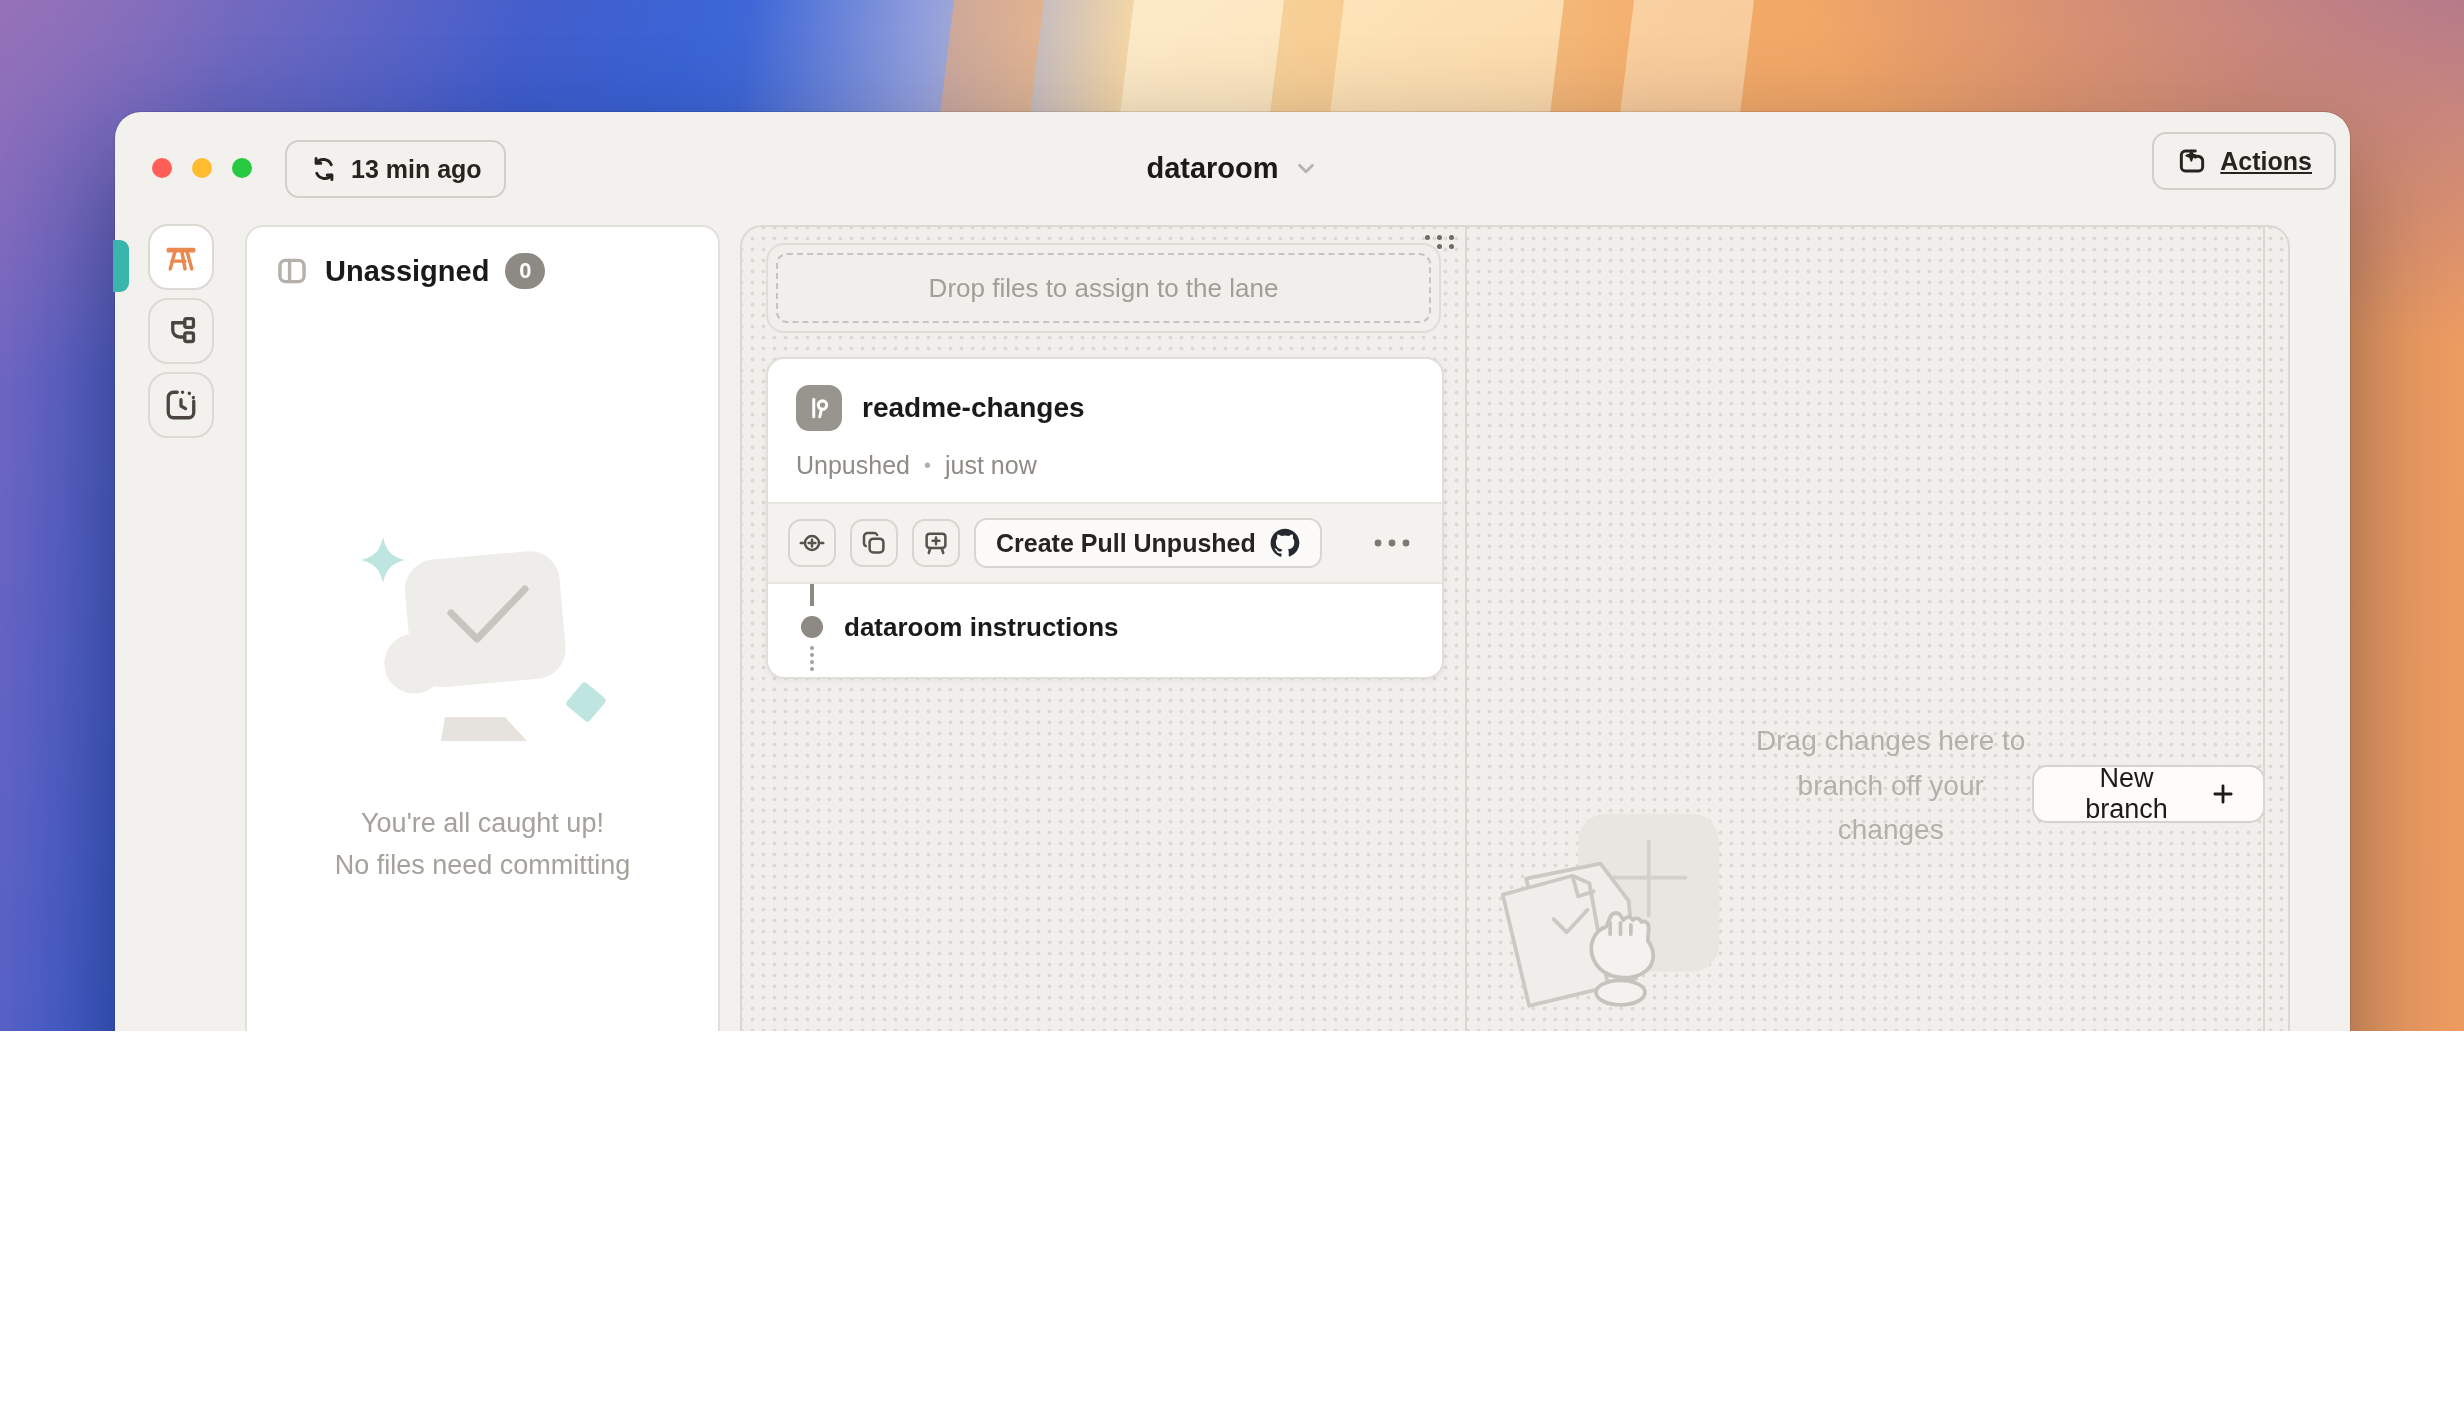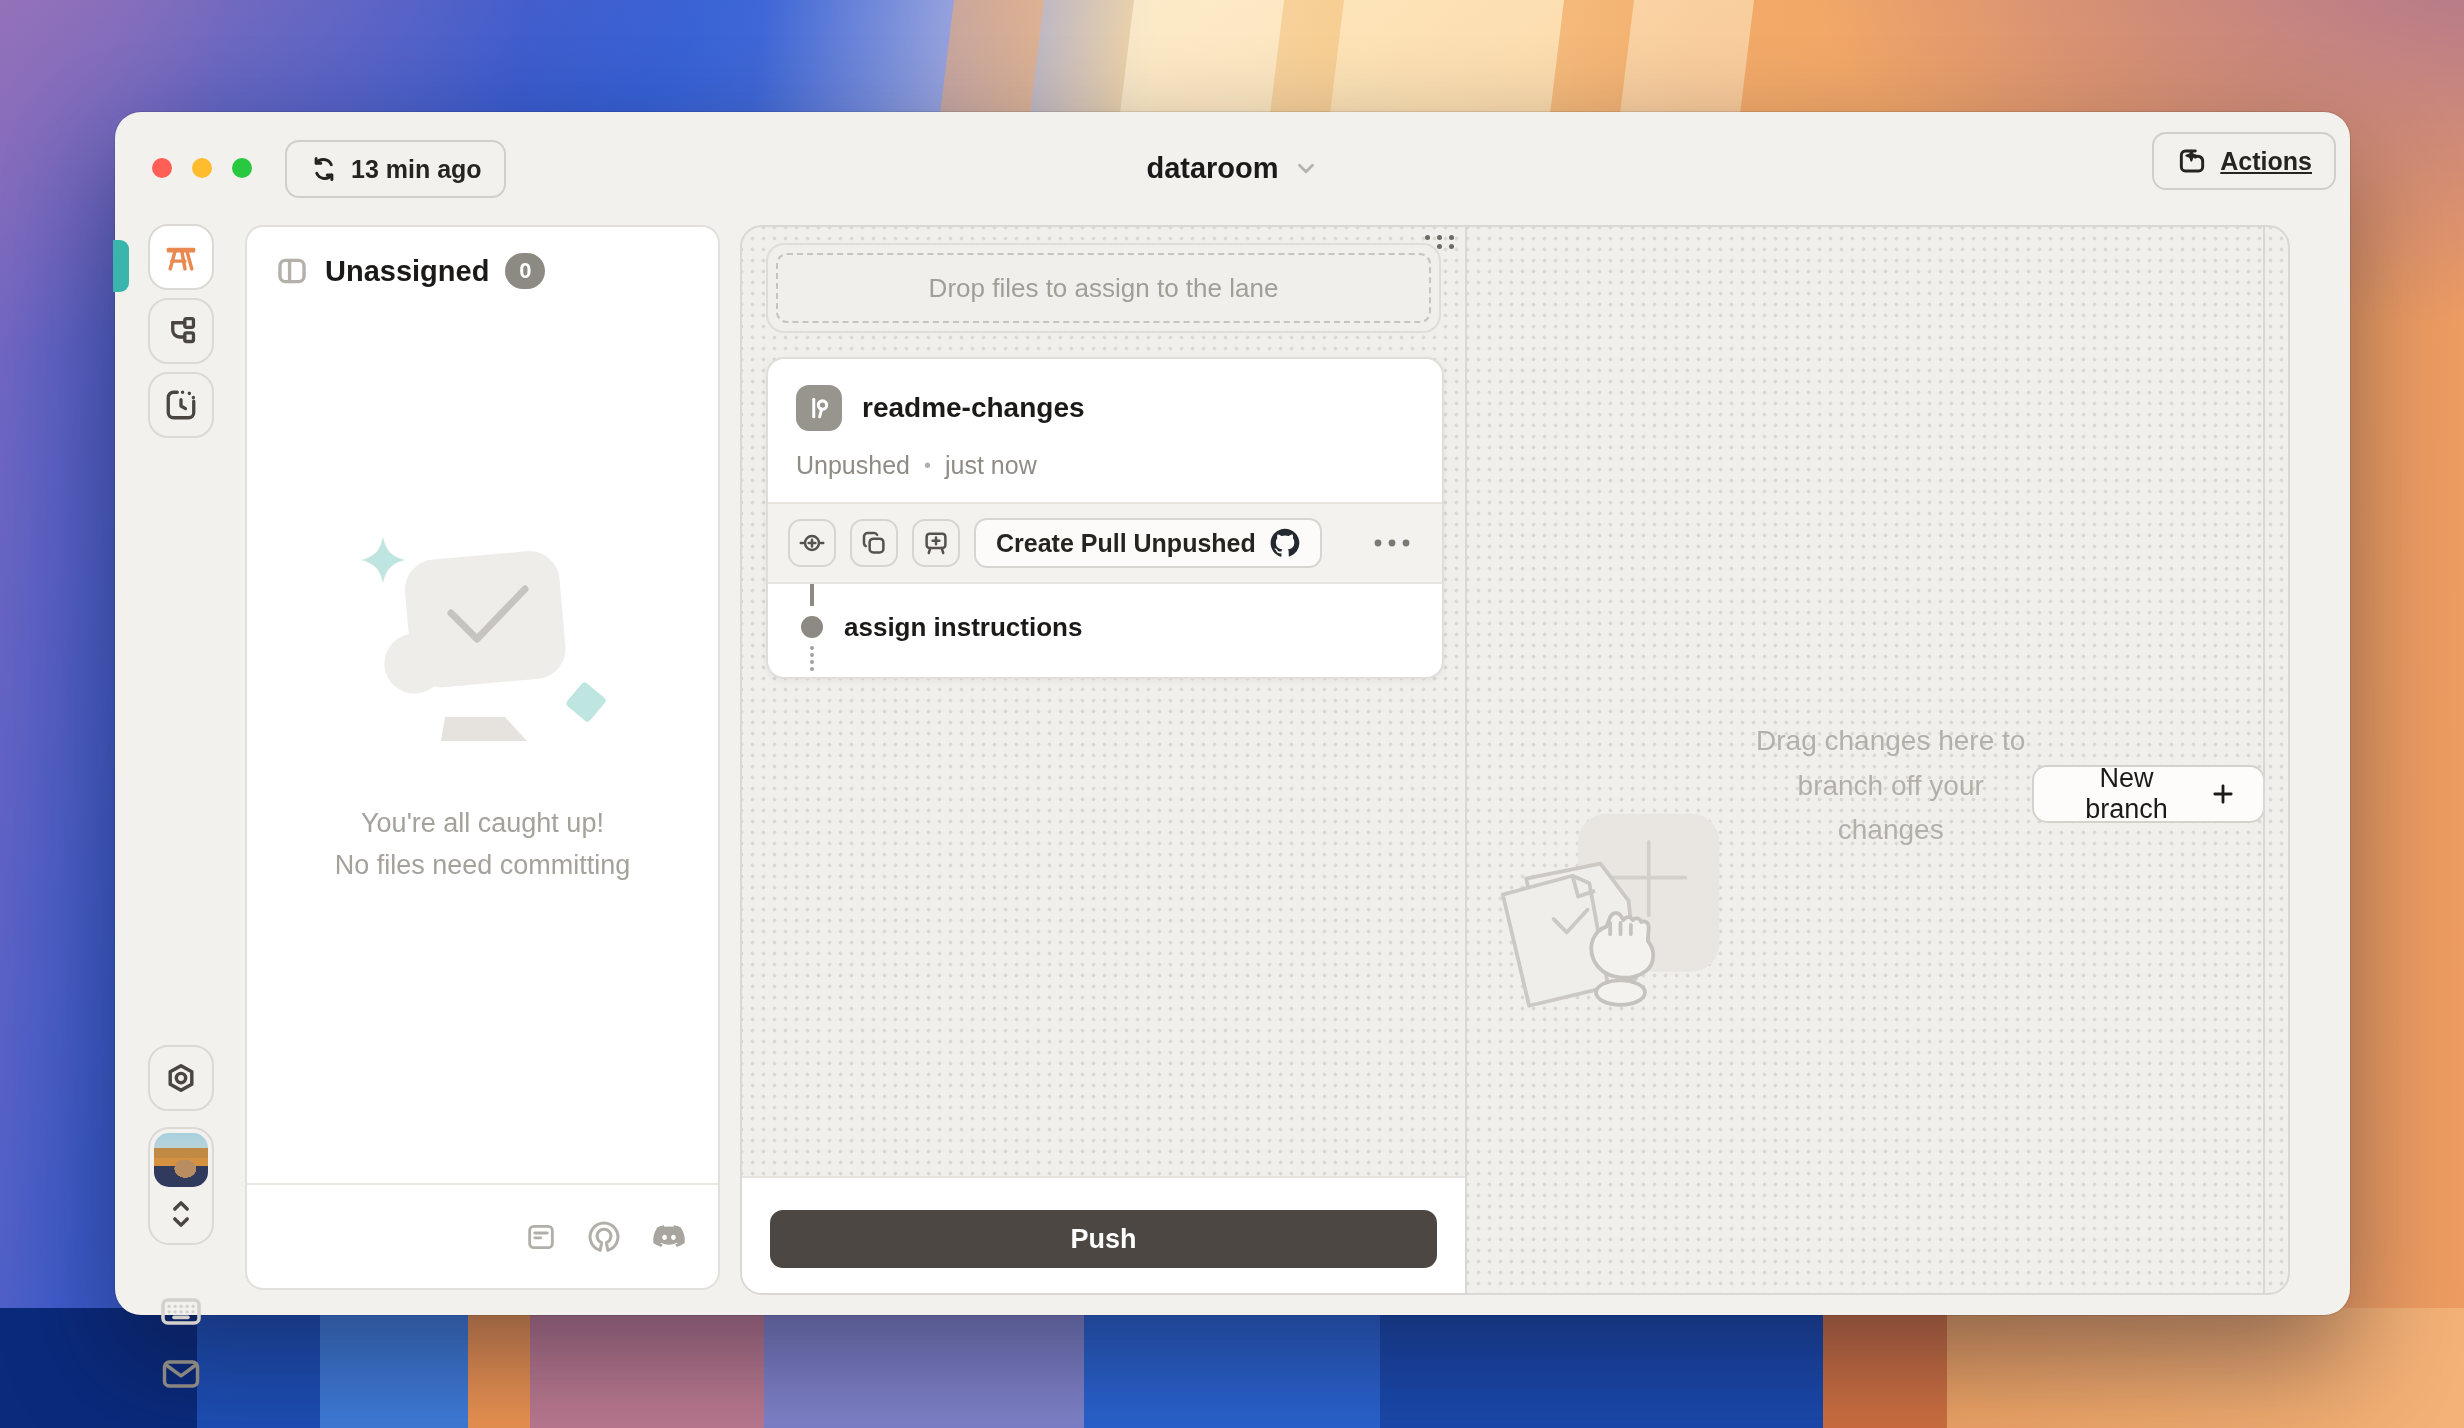--- a/index.html
+++ b/index.html
@@ -1,18 +1,18 @@
 <!DOCTYPE html>
 <html><head>
 <meta charset="utf-8">
 <style>
   * { margin:0; padding:0; box-sizing:border-box; }
   html,body { width:2464px; height:1428px; overflow:hidden; }
   body { font-family:"Liberation Sans","DejaVu Sans",sans-serif; }
-  .stage { position:relative; width:2464px; height:1428px; overflow:hidden; background:#22c55e; }
+  .stage { position:relative; width:2464px; height:1031px; overflow:hidden; background:#22c55e; }
   .abs { position:absolute; }
 
   
   .wallpaper { position:absolute; inset:0;
     background:
       radial-gradient(1100px 620px at 101% -4%, rgba(171,116,146,.95), rgba(171,116,146,0) 62%),
       radial-gradient(1400px 800px at -2% -6%, rgba(156,116,182,.95), rgba(156,116,182,0) 55%),
       linear-gradient(97deg,#7c68c0 0%, #3b5ccc 9%, #2b58d2 20%, #3f67d6 29%, #93a0dc 36%,
         #f6d7a4 44%, #f7cd92 52%, #f3ab69 65%, #efa063 80%, #ee9c61 100%);
   }
@@ -352,21 +352,21 @@
                   <circle cx="20" cy="6" r="3.4" fill="#7c7872"></circle>
                   <circle cx="34" cy="6" r="3.4" fill="#7c7872"></circle>
               </svg>
             </span>
           </div>
 
           <div style="position:relative;padding:28px 28px 34px 76px;">
             <div class="abs" style="left:42px;top:0;height:22px;width:4px;background:#8d8983;"></div>
             <div class="abs" style="left:33px;top:32px;width:22px;height:22px;border-radius:50%;background:#8d8983;"></div>
             <div class="abs" style="left:42px;top:62px;bottom:6px;width:0;border-left:4px dotted #a3a09a;"></div>
-            <span style="font-size:26px;font-weight:600;color:#1b1a18;">assign instructions</span>
+            <span style="font-size:26px;font-weight:600;color:#1b1a18;">dataroom instructions</span>
           </div>
         </div>
 
         <div class="push-footer">
           <button class="pushbtn">Push</button>
         </div>
       </div>
 
       <div class="vdiv" style="left:723px;"></div>
 

